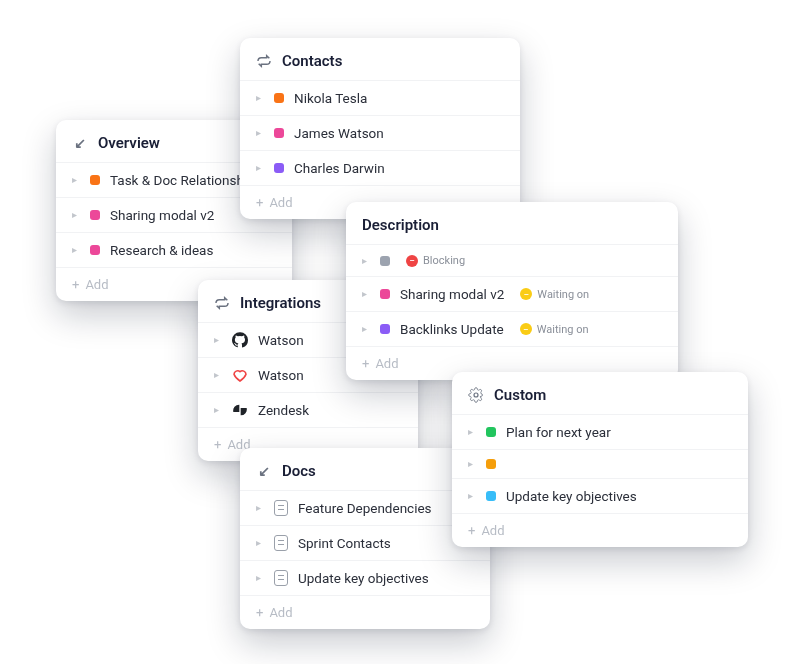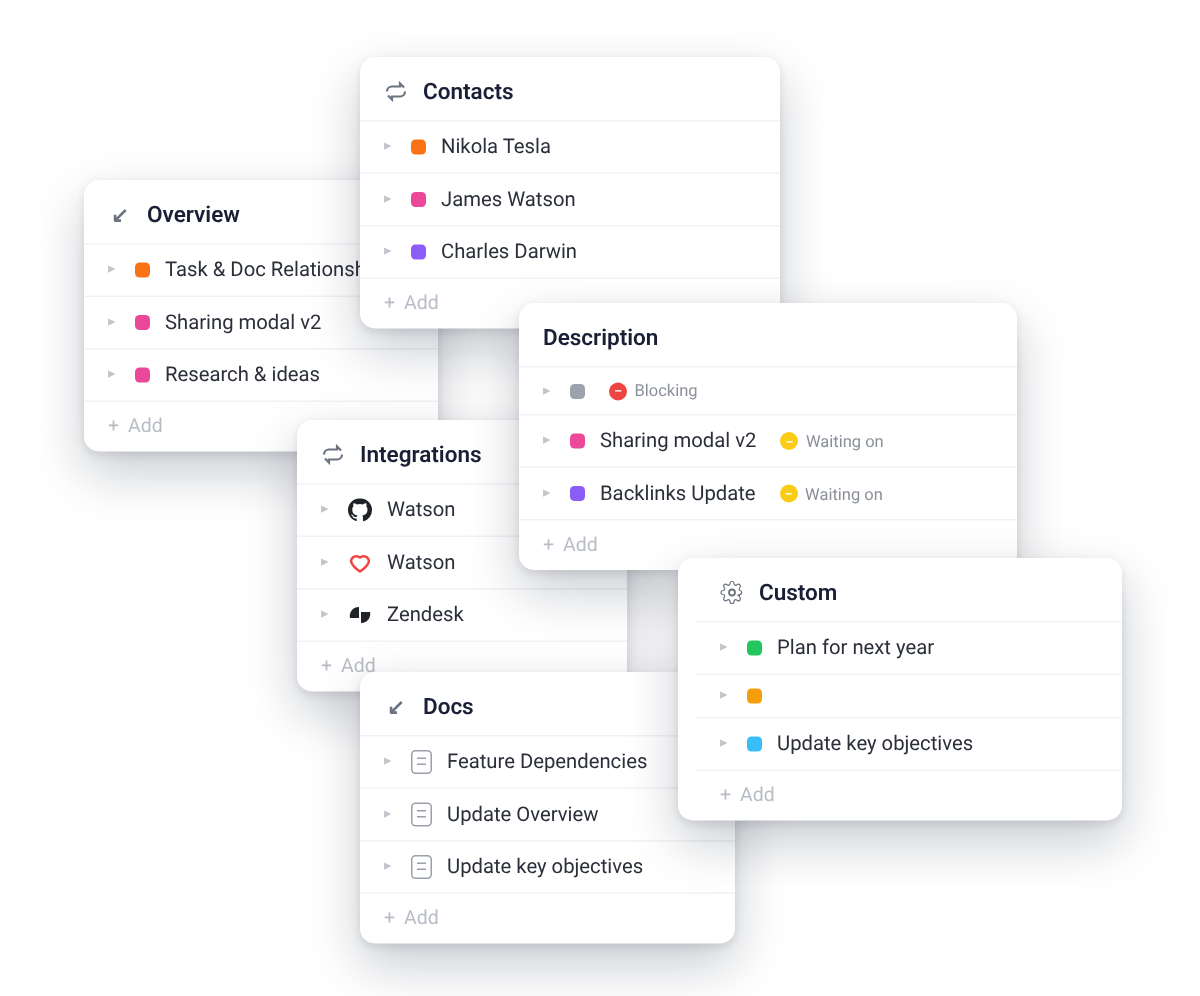--- a/index.html
+++ b/index.html
@@ -166,32 +166,32 @@
     </div>
     <div id="body-docs">
         <div class="row">
           <span class="chev">▸</span>
           <span class="doc-ico"></span>
           <span>Feature Dependencies</span>
         </div>
         <div class="row">
           <span class="chev">▸</span>
           <span class="doc-ico"></span>
-          <span>Update Overview</span>
+          <span>Sprint Contacts</span>
         </div>
         <div class="row">
           <span class="chev">▸</span>
           <span class="doc-ico"></span>
           <span>Update key objectives</span>
         </div>
       </div>
     <div class="add-row">+ <span>Add</span></div>
   </div>
 
-  <div class="card" style="left:452px;top:372px;width:296px;z-index:6;padding-left:12px;">
+  <div class="card" style="left:452px;top:372px;width:296px;z-index:6;">
     <div class="card-header">
       <span class="hicon">
         <svg class="gear" viewBox="0 0 24 24" fill="none" stroke="currentColor" stroke-width="1.8">
             <circle cx="12" cy="12" r="3"></circle>
             <path d="M19.4 15a1.7 1.7 0 00.34 1.87l.06.06a2 2 0 11-2.83 2.83l-.06-.06a1.7 1.7 0 00-1.87-.34 1.7 1.7 0 00-1 1.56V21a2 2 0 11-4 0v-.09a1.7 1.7 0 00-1-1.56 1.7 1.7 0 00-1.87.34l-.06.06a2 2 0 11-2.83-2.83l.06-.06A1.7 1.7 0 004.6 15a1.7 1.7 0 00-1.56-1H3a2 2 0 110-4h.09A1.7 1.7 0 004.65 9a1.7 1.7 0 00-.34-1.87l-.06-.06A2 2 0 117.08 4.24l.06.06A1.7 1.7 0 009 4.64a1.7 1.7 0 001-1.56V3a2 2 0 114 0v.09a1.7 1.7 0 001 1.56 1.7 1.7 0 001.87-.34l.06-.06a2 2 0 112.83 2.83l-.06.06A1.7 1.7 0 0019.4 9c.14.34.22.7.22 1.07V10a2 2 0 110 4h-.09a1.7 1.7 0 00-1.56 1z" stroke-width="1.2"></path>
           </svg>
       </span>
       <span>Custom</span>
     </div>
     <div id="body-custom">

